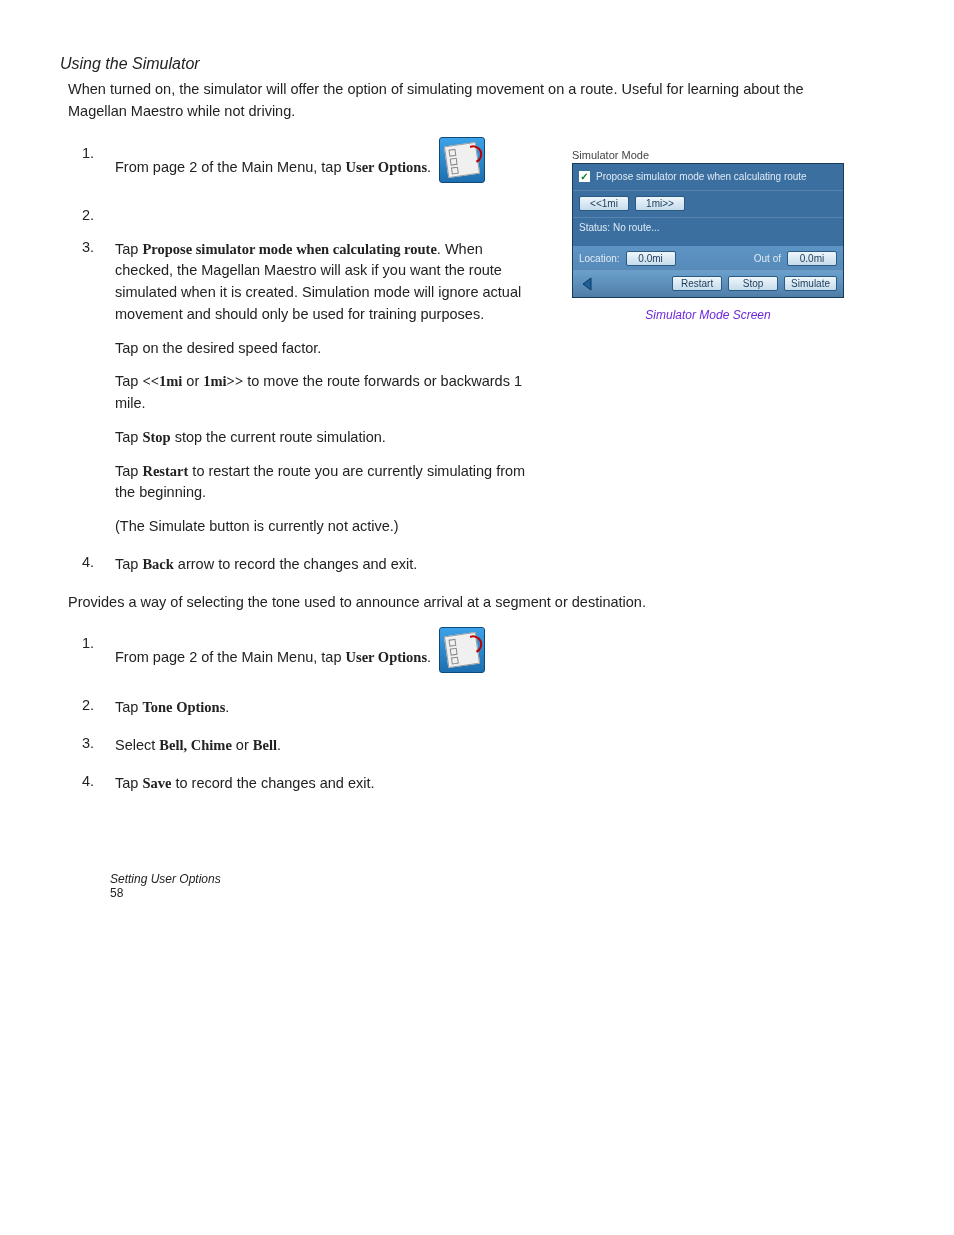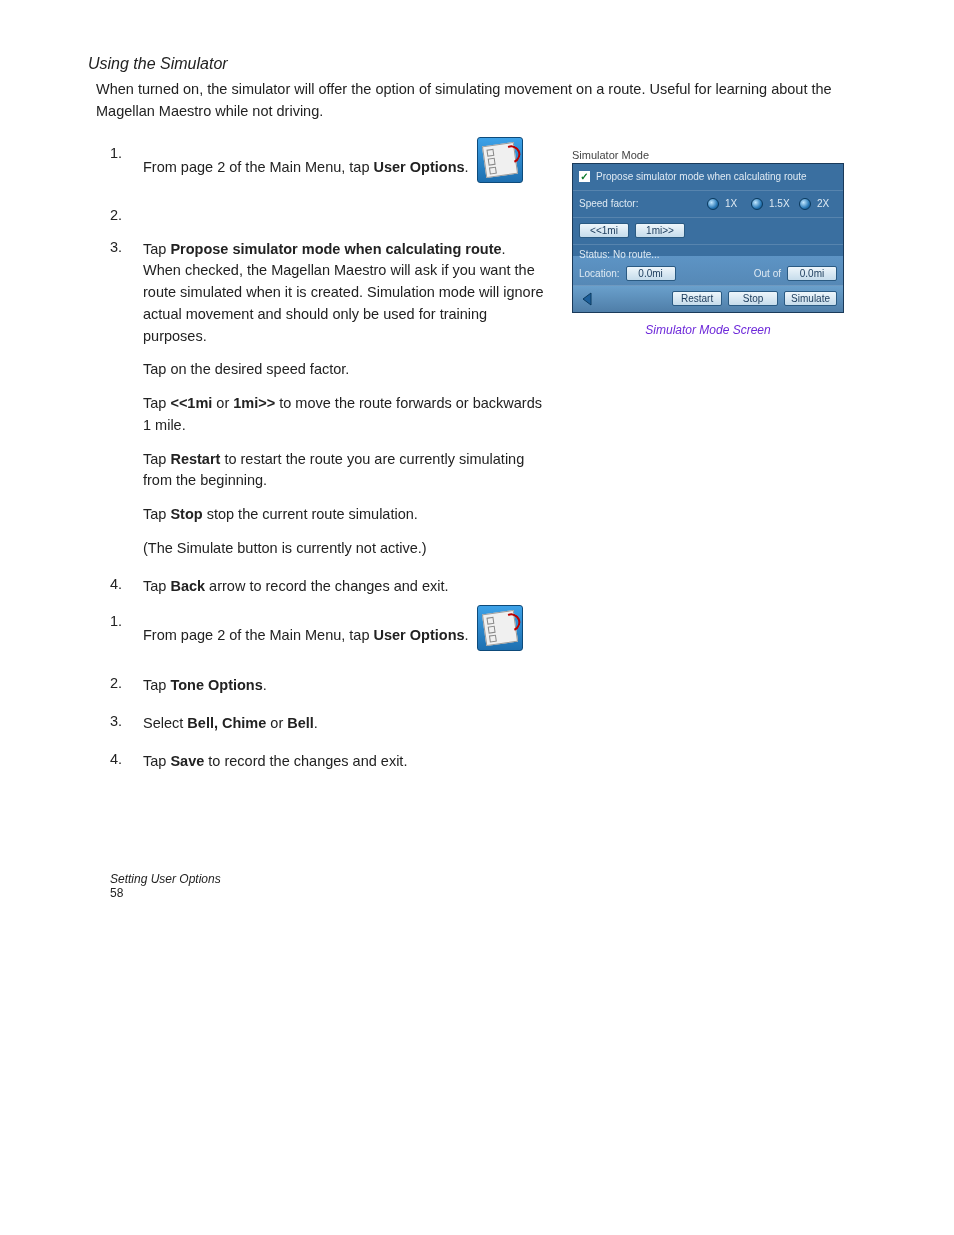--- a/index.html
+++ b/index.html
@@ -8,21 +8,21 @@
     color: #222;
     margin: 0;
     padding: 0;
     background: #fff;
   }
   .page {
     width: 954px;
     height: 940px;
     position: relative;
     box-sizing: border-box;
-    padding: 55px 110px 40px 88px;
+    padding: 55px 110px 40px 60px;
   }
   .section-title {
     font-style: italic;
     font-size: 16px;
     margin: 0 0 6px 0;
     color: #222;
   }
   .intro {
     margin: 0 0 22px 8px;
     line-height: 1.5;
@@ -146,21 +146,21 @@
   .pill {
     background: linear-gradient(to bottom, #eef6fb, #c6dceb);
     color: #1a3a5a;
     border: 1px solid #2a5a82;
     border-radius: 2px;
     padding: 1px 6px;
     font-size: 10px;
     min-width: 36px;
     text-align: center;
   }
-  .sim-status { display:flex; flex-direction:column; gap:6px; padding:4px 6px; border-bottom:1px solid rgba(255,255,255,0.15);}
+  .sim-status { display:flex; flex-direction:column; gap:18px; padding:4px 6px; border-bottom:1px solid rgba(255,255,255,0.15);}
   .sim-loc-row { display:flex; align-items:center; gap:6px; }
   .spacer { flex: 1; }
   .back-arrow {
     width: 18px;
     height: 18px;
     display: inline-flex;
     align-items: center;
     justify-content: center;
   }
   .back-arrow svg { display:block; }
@@ -177,48 +177,38 @@
     left: 110px;
     right: 110px;
     display: flex;
     justify-content: space-between;
     font-size: 12px;
     font-style: italic;
     flex-direction: column;
   }
   .footer .pnum { font-style: normal; }
   .clearfix::after { content:""; display:block; clear:both; }
-  b { font-weight: bold; }
+  b { font-weight: bold; font-family: Liberation Serif, serif; }
 </style>
 </head>
 <body>
 
 <div class="page">
 
   <div class="section-title">Using the Simulator</div>
   <p class="intro">When turned on, the simulator will offer the option of simulating movement on a route. Useful for learning about the Magellan Maestro while not driving.</p>
 
   <div class="clearfix">
 
     <div class="float-block">
       <div class="sim-title">Simulator Mode</div>
       <div class="sim-screen">
         <div class="sim-row">
           <span class="chk">✓</span>
           <span>Propose simulator mode when calculating route</span>
-        </div>
-        <div class="sim-row">
-          <span>Speed factor:</span>
-          <span class="spacer"></span>
-          <span class="radio"></span>
-          <span style="min-width:20px;">1X</span>
-          <span class="radio"></span>
-          <span style="min-width:24px;">1.5X</span>
-          <span class="radio"></span>
-          <span style="min-width:20px;">2X</span>
         </div>
         <div class="sim-row">
           <span class="pill">&lt;&lt;1mi</span>
           <span class="pill">1mi&gt;&gt;</span>
         </div>
         <div class="sim-status">
           <div>Status: No route...</div>
           <div class="sim-loc-row">
             <span>Location:</span>
             <span class="pill">0.0mi</span>
@@ -264,37 +254,38 @@
 
     <div class="step-row">
       <div class="step-num">3.</div>
       <div class="step-text left-col">
         <span>Tap </span><b>Propose simulator mode when calculating route</b><span>. When checked, the Magellan Maestro will ask if you want the route simulated when it is created. Simulation mode will ignore actual movement and should only be used for training purposes.</span>
         <p class="sub-para">Tap on the desired speed factor.</p>
         <p class="sub-para">
           <span>Tap </span><b>&lt;&lt;1mi</b><span> or </span><b>1mi&gt;&gt;</b><span> to move the route forwards or backwards 1 mile.</span>
         </p>
         <p class="sub-para">
-          <span>Tap </span><b>Restart</b><span> to restart the route you are currently simulating from the beginning.</span>
+          <span>Tap </span><b>Stop</b><span> stop the current route simulation.</span>
         </p>
         <p class="sub-para">
-          <span>Tap </span><b>Stop</b><span> stop the current route simulation.</span>
+          <span>Tap </span><b>Restart</b><span> to restart the route you are currently simulating from the beginning.</span>
         </p>
         <p class="sub-para">(The Simulate button is currently not active.)</p>
       </div>
     </div>
 
     <div class="step-row">
       <div class="step-num">4.</div>
       <div class="step-text">
         <span>Tap </span><b>Back</b><span> arrow to record the changes and exit.</span>
       </div>
     </div>
   </div>
 
+  <p class="intro">Provides a way of selecting the tone used to announce arrival at a segment or destination.</p>
 
   <div class="step-row">
     <div class="step-num">1.</div>
     <div class="step-text">
       <span>From page 2 of the Main Menu, tap </span><b>User Options</b><span>.</span>
       <span class="icon-box">
         <span class="icon-inner">
             <span class="icon-squares">
               <span></span>
               <span></span>

